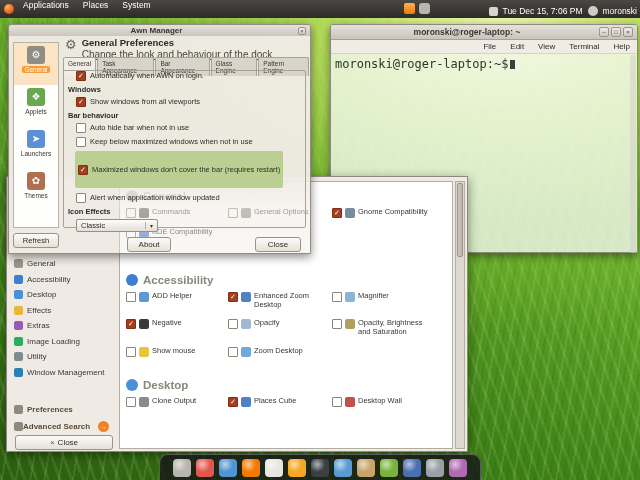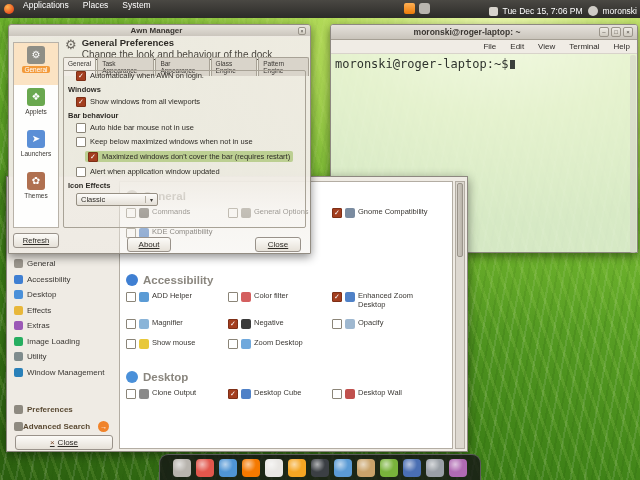--- a/index.html
+++ b/index.html
@@ -26,21 +26,21 @@
   .term-scroll{position:absolute;right:1px;top:1px;bottom:1px;width:6px;background:rgba(212,208,200,0.55);border-radius:2px;}
 
   
   .ccsm{left:6px;top:176px;width:462px;height:276px;background:#efebe4;border:1px solid #8d8880;z-index:14;}
   #ccsm-cats{position:absolute;left:0;top:80px;width:112px;}
   .ccsm-cat{display:flex;gap:4px;align-items:center;height:13px;padding-left:7px;margin-bottom:2.5px;font-size:8px;color:#3a3733;}
   .mini-icon{width:9px;height:9px;border-radius:2px;flex:none;}
   .ccsm-pref{position:absolute;left:7px;top:228px;display:flex;gap:4px;align-items:center;font-size:8px;font-weight:bold;color:#5a4a33;}
   .ccsm-adv{position:absolute;left:7px;top:244px;display:flex;align-items:center;font-size:8px;font-weight:bold;color:#5a4a33;}
   .adv-badge{width:11px;height:11px;border-radius:6px;background:#f0832a;color:#fff;font-size:7px;line-height:11px;text-align:center;margin-left:8px;}
-  .gtk-btn{background:linear-gradient(#fcfbf8,#e6e1d8);border:1px solid #99928a;border-radius:3px;font-size:8px;color:#2e2b26;display:flex;align-items:center;justify-content:center;gap:3px;font-family:inherit;padding:0;box-sizing:border-box;text-decoration:underline;}
+  .gtk-btn{background:linear-gradient(#fcfbf8,#e6e1d8);border:1px solid #99928a;border-radius:3px;font-size:8px;color:#2e2b26;display:flex;align-items:center;justify-content:center;gap:3px;font-family:inherit;padding:0;box-sizing:border-box;}
   .ccsm-close{position:absolute;left:8px;top:258px;width:98px;height:15px;}
   .btn-x{font-size:8px;color:#7a4a2a;}
   .ccsm-content{position:absolute;left:112px;top:4px;width:334px;height:268px;background:#fff;border:1px solid #b3ada3;padding:8px 0 0 6px;box-sizing:border-box;overflow:hidden;}
   .ccsm-scrollbar{position:absolute;left:448px;top:4px;width:10px;height:268px;background:#ddd8d0;border:1px solid #b3ada3;box-sizing:border-box;}
   .ccsm-scrollbar .thumb{margin:1px;height:72px;background:linear-gradient(90deg,#cdc8bf,#bab4aa);border:1px solid #9a948a;border-radius:2px;}
   .ccsm-header{display:flex;gap:5px;align-items:center;margin:0 0 6px;}
   .ccsm-header-icon{width:12px;height:12px;border-radius:6px;flex:none;}
   .ccsm-header-title{font-size:11.5px;font-weight:bold;color:#8a867e;}
   .plugin-grid{display:grid;grid-template-columns:102px 104px 122px;row-gap:10px;}
   .plugin-item{display:flex;gap:3px;align-items:flex-start;}
@@ -68,21 +68,21 @@
   .awn-header{position:absolute;left:56px;top:1px;display:flex;gap:5px;align-items:flex-start;}
   .awn-header-icon{font-size:13px;color:#6b675f;line-height:16px;}
   .awn-h-title{font-size:9.5px;font-weight:bold;color:#2e2b26;}
   .awn-h-sub{font-size:10px;color:#4a463f;margin-top:1px;text-decoration:underline;}
   .awn-tabs{position:absolute;left:54px;top:21px;display:flex;}
   .awn-tab{font-size:6.5px;padding:2px 4px;background:#d9d4ca;border:1px solid #a8a296;border-bottom:none;color:#3a3733;border-radius:2px 2px 0 0;margin-right:1px;}
   .awn-tab.active{background:#f1ede6;}
   .awn-panel{position:absolute;left:54px;top:34px;width:243px;height:158px;border:1px solid #a8a296;border-radius:0 2px 2px 2px;box-sizing:border-box;}
   .awn-sec-title{font-size:7.5px;font-weight:bold;color:#2e2b26;margin:5px 0 3px 4px;}
   .awn-row{display:flex;gap:4px;align-items:center;margin:0 0 5px 12px;font-size:7.5px;color:#2e2b26;height:9px;}
-  .awn-row.hl{background:#bccf92;width:max-content;padding:1px 3px;margin-left:21px;border-radius:2px;}
+  .awn-row.hl{background:#bccf92;width:max-content;padding:14px 3px;margin-left:11px;border-radius:2px;}
   .combo{margin:3px 0 0 12px;width:82px;height:13px;background:linear-gradient(#fdfcfa,#e4dfd6);border:1px solid #968f83;border-radius:2px;display:flex;align-items:center;font-size:7.5px;color:#2e2b26;box-sizing:border-box;}
   .combo-text{flex:1;padding-left:4px;}
   .combo-arrow{width:11px;border-left:1px solid #b5afa3;font-size:6px;text-align:center;color:#3a3733;}
   .awn-about{position:absolute;left:118px;top:201px;width:44px;height:15px;}
   .awn-close{position:absolute;left:246px;top:201px;width:46px;height:15px;}
 
   
   .dock{position:absolute;left:50%;transform:translateX(-50%);bottom:0;height:26px;width:322px;background:rgba(22,22,22,0.82);border:1px solid #5a5a5a;border-bottom:none;border-radius:9px 9px 0 0;z-index:30;display:flex;align-items:center;justify-content:center;box-sizing:border-box;}
   #dock-icons{display:flex;gap:5px;}
   .dock-icon{width:18px;height:18px;border-radius:4px;display:inline-block;}
@@ -210,43 +210,43 @@
             <span class="ccsm-header-icon" style="background: rgb(63, 127, 210);"></span>
             <span class="ccsm-header-title">Accessibility</span>
           </div>
           <div class="plugin-grid">
             <div class="plugin-item">
               <span class="cb"></span>
               <span class="plugin-icon" style="background: rgb(91, 155, 213);"></span>
               <span class="plugin-label">ADD Helper</span>
             </div>
             <div class="plugin-item">
-              <span class="cb"></span>
-              <span class="plugin-icon" style="background: rgb(212, 95, 95);"></span>
-              <span class="plugin-label">Color filter</span>
-            </div>
-            <div class="plugin-item">
               <span class="cb on">✓</span>
               <span class="plugin-icon" style="background: rgb(79, 129, 199);"></span>
               <span class="plugin-label">Enhanced Zoom Desktop</span>
             </div>
             <div class="plugin-item">
               <span class="cb"></span>
               <span class="plugin-icon" style="background: rgb(138, 180, 216);"></span>
               <span class="plugin-label">Magnifier</span>
             </div>
             <div class="plugin-item">
               <span class="cb on">✓</span>
               <span class="plugin-icon" style="background: rgb(58, 58, 58);"></span>
               <span class="plugin-label">Negative</span>
             </div>
             <div class="plugin-item">
               <span class="cb"></span>
               <span class="plugin-icon" style="background: rgb(159, 184, 208);"></span>
               <span class="plugin-label">Opacify</span>
+            </div>
+            <div class="plugin-item">
+              <span class="cb"></span>
+              <span class="plugin-icon" style="background: rgb(176, 160, 96);"></span>
+              <span class="plugin-label">Opacity, Brightness and Saturation</span>
             </div>
             <div class="plugin-item">
               <span class="cb"></span>
               <span class="plugin-icon" style="background: rgb(232, 200, 58);"></span>
               <span class="plugin-label">Show mouse</span>
             </div>
             <div class="plugin-item">
               <span class="cb"></span>
               <span class="plugin-icon" style="background: rgb(111, 168, 220);"></span>
               <span class="plugin-label">Zoom Desktop</span>
@@ -260,21 +260,21 @@
           </div>
           <div class="plugin-grid">
             <div class="plugin-item">
               <span class="cb"></span>
               <span class="plugin-icon" style="background: rgb(138, 138, 138);"></span>
               <span class="plugin-label">Clone Output</span>
             </div>
             <div class="plugin-item">
               <span class="cb on">✓</span>
               <span class="plugin-icon" style="background: rgb(79, 129, 199);"></span>
-              <span class="plugin-label">Desktop Cube</span>
+              <span class="plugin-label">Places Cube</span>
             </div>
             <div class="plugin-item">
               <span class="cb"></span>
               <span class="plugin-icon" style="background: rgb(192, 80, 77);"></span>
               <span class="plugin-label">Desktop Wall</span>
             </div>
           </div>
         </div>
       </div>
     <div class="ccsm-scrollbar">
@@ -328,21 +328,21 @@
               <span class="awn-row-label">Automatically when AWN on login.</span>
             </div>
             <div class="awn-sec-title">Windows</div>
             <div class="awn-row">
               <span class="cb on">✓</span>
               <span class="awn-row-label">Show windows from all viewports</span>
             </div>
             <div class="awn-sec-title">Bar behaviour</div>
             <div class="awn-row">
               <span class="cb"></span>
-              <span class="awn-row-label">Auto hide bar mouse not in use</span>
+              <span class="awn-row-label">Auto hide bar when not in use</span>
             </div>
             <div class="awn-row">
               <span class="cb"></span>
               <span class="awn-row-label">Keep below maximized windows when not in use</span>
             </div>
             <div class="awn-row hl">
               <span class="cb on">✓</span>
               <span class="awn-row-label">Maximized windows don't cover the bar (requires restart)</span>
             </div>
             <div class="awn-row">

